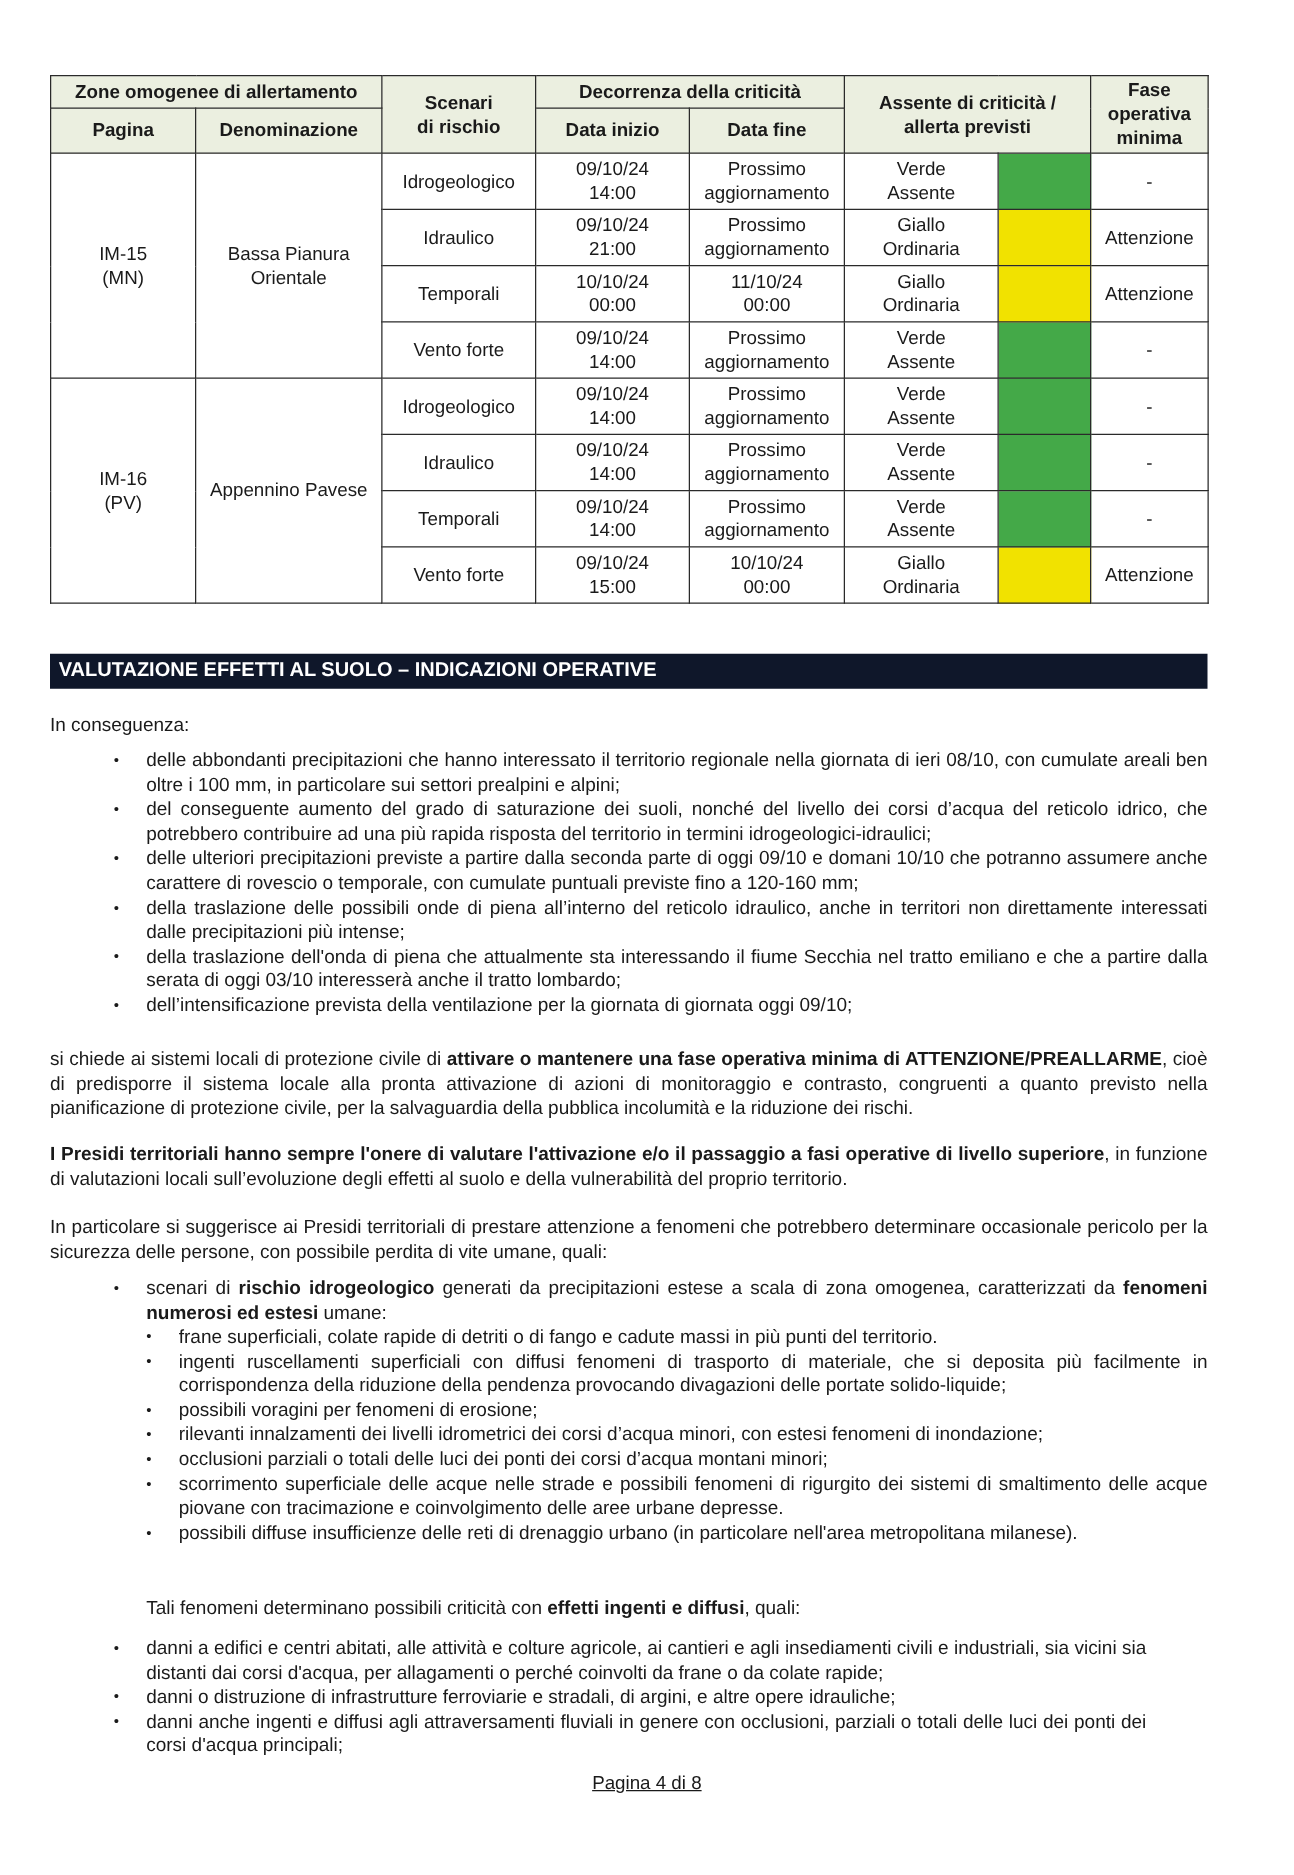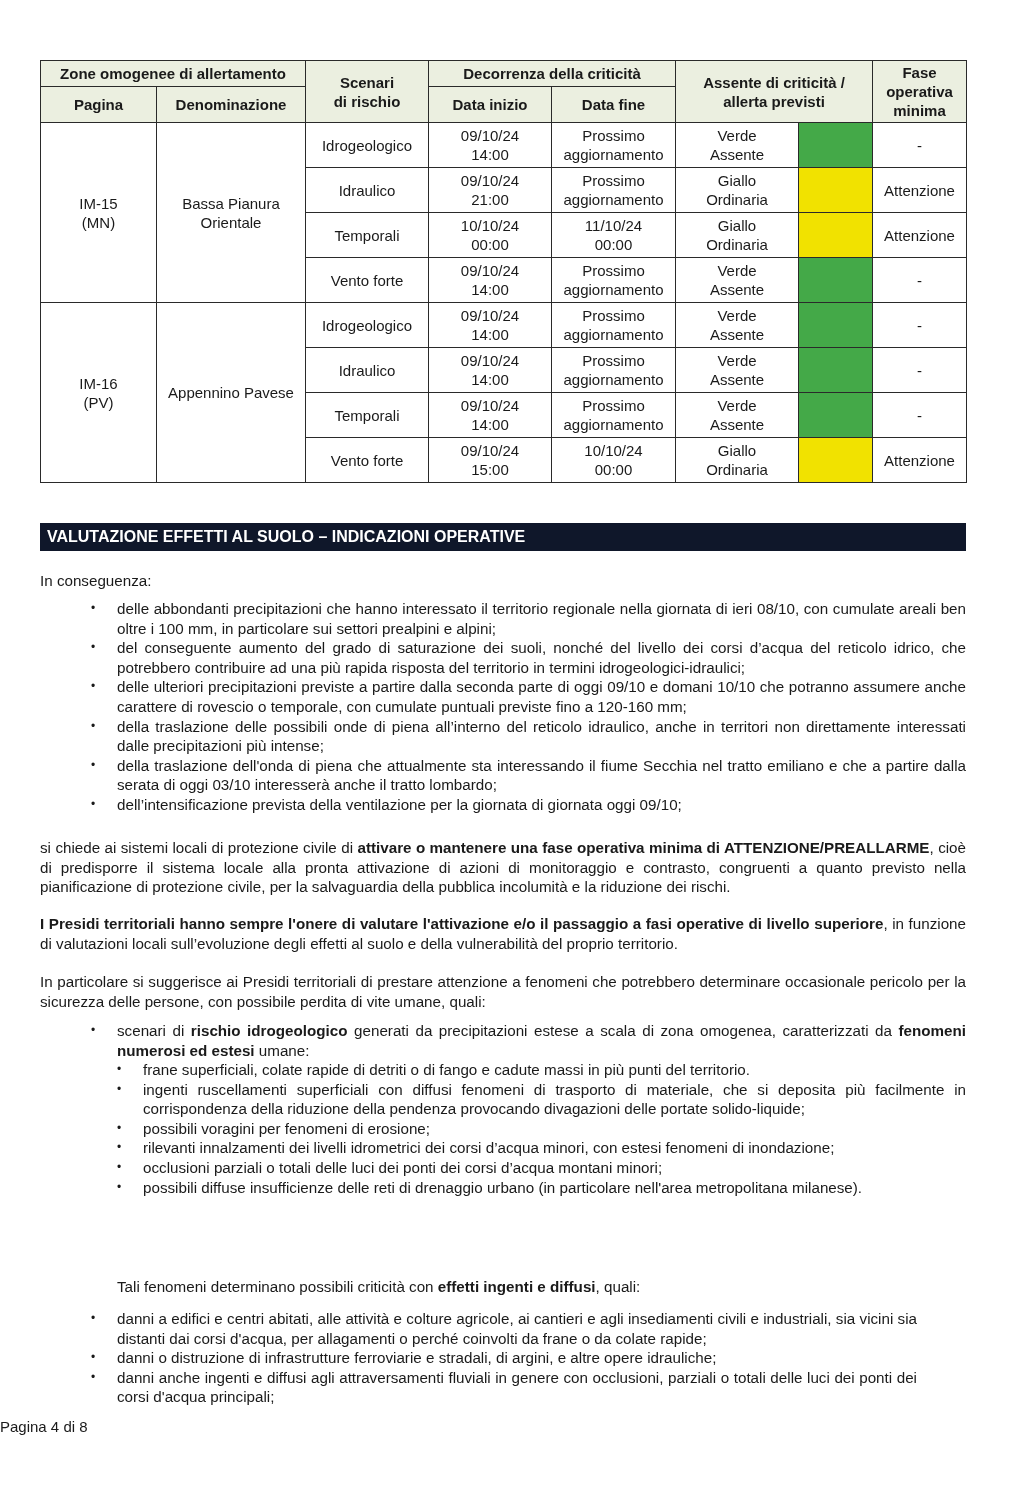--- a/index.html
+++ b/index.html
@@ -14,21 +14,21 @@
 
   .section-bar { position: absolute; left: 40px; top: 523px; width: 926px; height: 28px; background: #0f172a; color: #ffffff; font-weight: bold; font-size: 16px; line-height: 28px; padding-left: 7px; box-sizing: border-box; }
 
   .txt { position: absolute; left: 40px; width: 926px; font-size: 15.2px; line-height: 19.6px; text-align: justify; }
   .txt p { margin: 0; }
   ul.b { list-style: none; margin: 0; padding: 0; }
   ul.b li { position: relative; padding-left: 0; text-align: justify; }
   ul.b li::before { content: "\2022"; position: absolute; left: -26px; top: 0; font-size: 12px; }
   .ind1 { position: absolute; left: 117px; width: 849px; font-size: 15.2px; line-height: 19.6px; }
   .ind2 { position: absolute; left: 143px; width: 823px; font-size: 15.2px; line-height: 19.6px; }
-  .footer { position: absolute; top: 1418px; left: 0; width: 1035px; font-size: 15px; }
+  .footer { position: absolute; top: 1418px; left: 0; width: 1035px; text-align: center; font-size: 15px; text-decoration: underline; }
 </style>
 </head>
 <body>
 
 <table class="crit">
   <colgroup>
     <col style="width:116px">
       <col style="width:149px">
       <col style="width:123px">
       <col style="width:123px">
@@ -155,20 +155,21 @@
     </ul>
 </div>
 
 <div class="ind2" style="top:1060px">
   <ul class="b" id="phenomena">
       <li>frane superficiali, colate rapide di detriti o di fango e cadute massi in più punti del territorio.</li>
       <li>ingenti ruscellamenti superficiali con diffusi fenomeni di trasporto di materiale, che si deposita più facilmente in corrispondenza della riduzione della pendenza provocando divagazioni delle portate solido-liquide;</li>
       <li>possibili voragini per fenomeni di erosione;</li>
       <li>rilevanti innalzamenti dei livelli idrometrici dei corsi d’acqua minori, con estesi fenomeni di inondazione;</li>
       <li>occlusioni parziali o totali delle luci dei ponti dei corsi d’acqua montani minori;</li>
+      <li>scorrimento superficiale delle acque nelle strade e possibili fenomeni di rigurgito dei sistemi di smaltimento delle acque piovane con tracimazione e coinvolgimento delle aree urbane depresse.</li>
       <li>possibili diffuse insufficienze delle reti di drenaggio urbano (in particolare nell'area metropolitana milanese).</li>
     </ul>
 </div>
 
 <div class="ind1" style="top:1277px">
   <span>Tali fenomeni determinano possibili criticità con </span><b>effetti ingenti e diffusi</b><span>, quali:</span>
 </div>
 
 <div class="ind1" style="top:1309px; width:800px">
   <ul class="b" id="effects" style="text-align:left">

